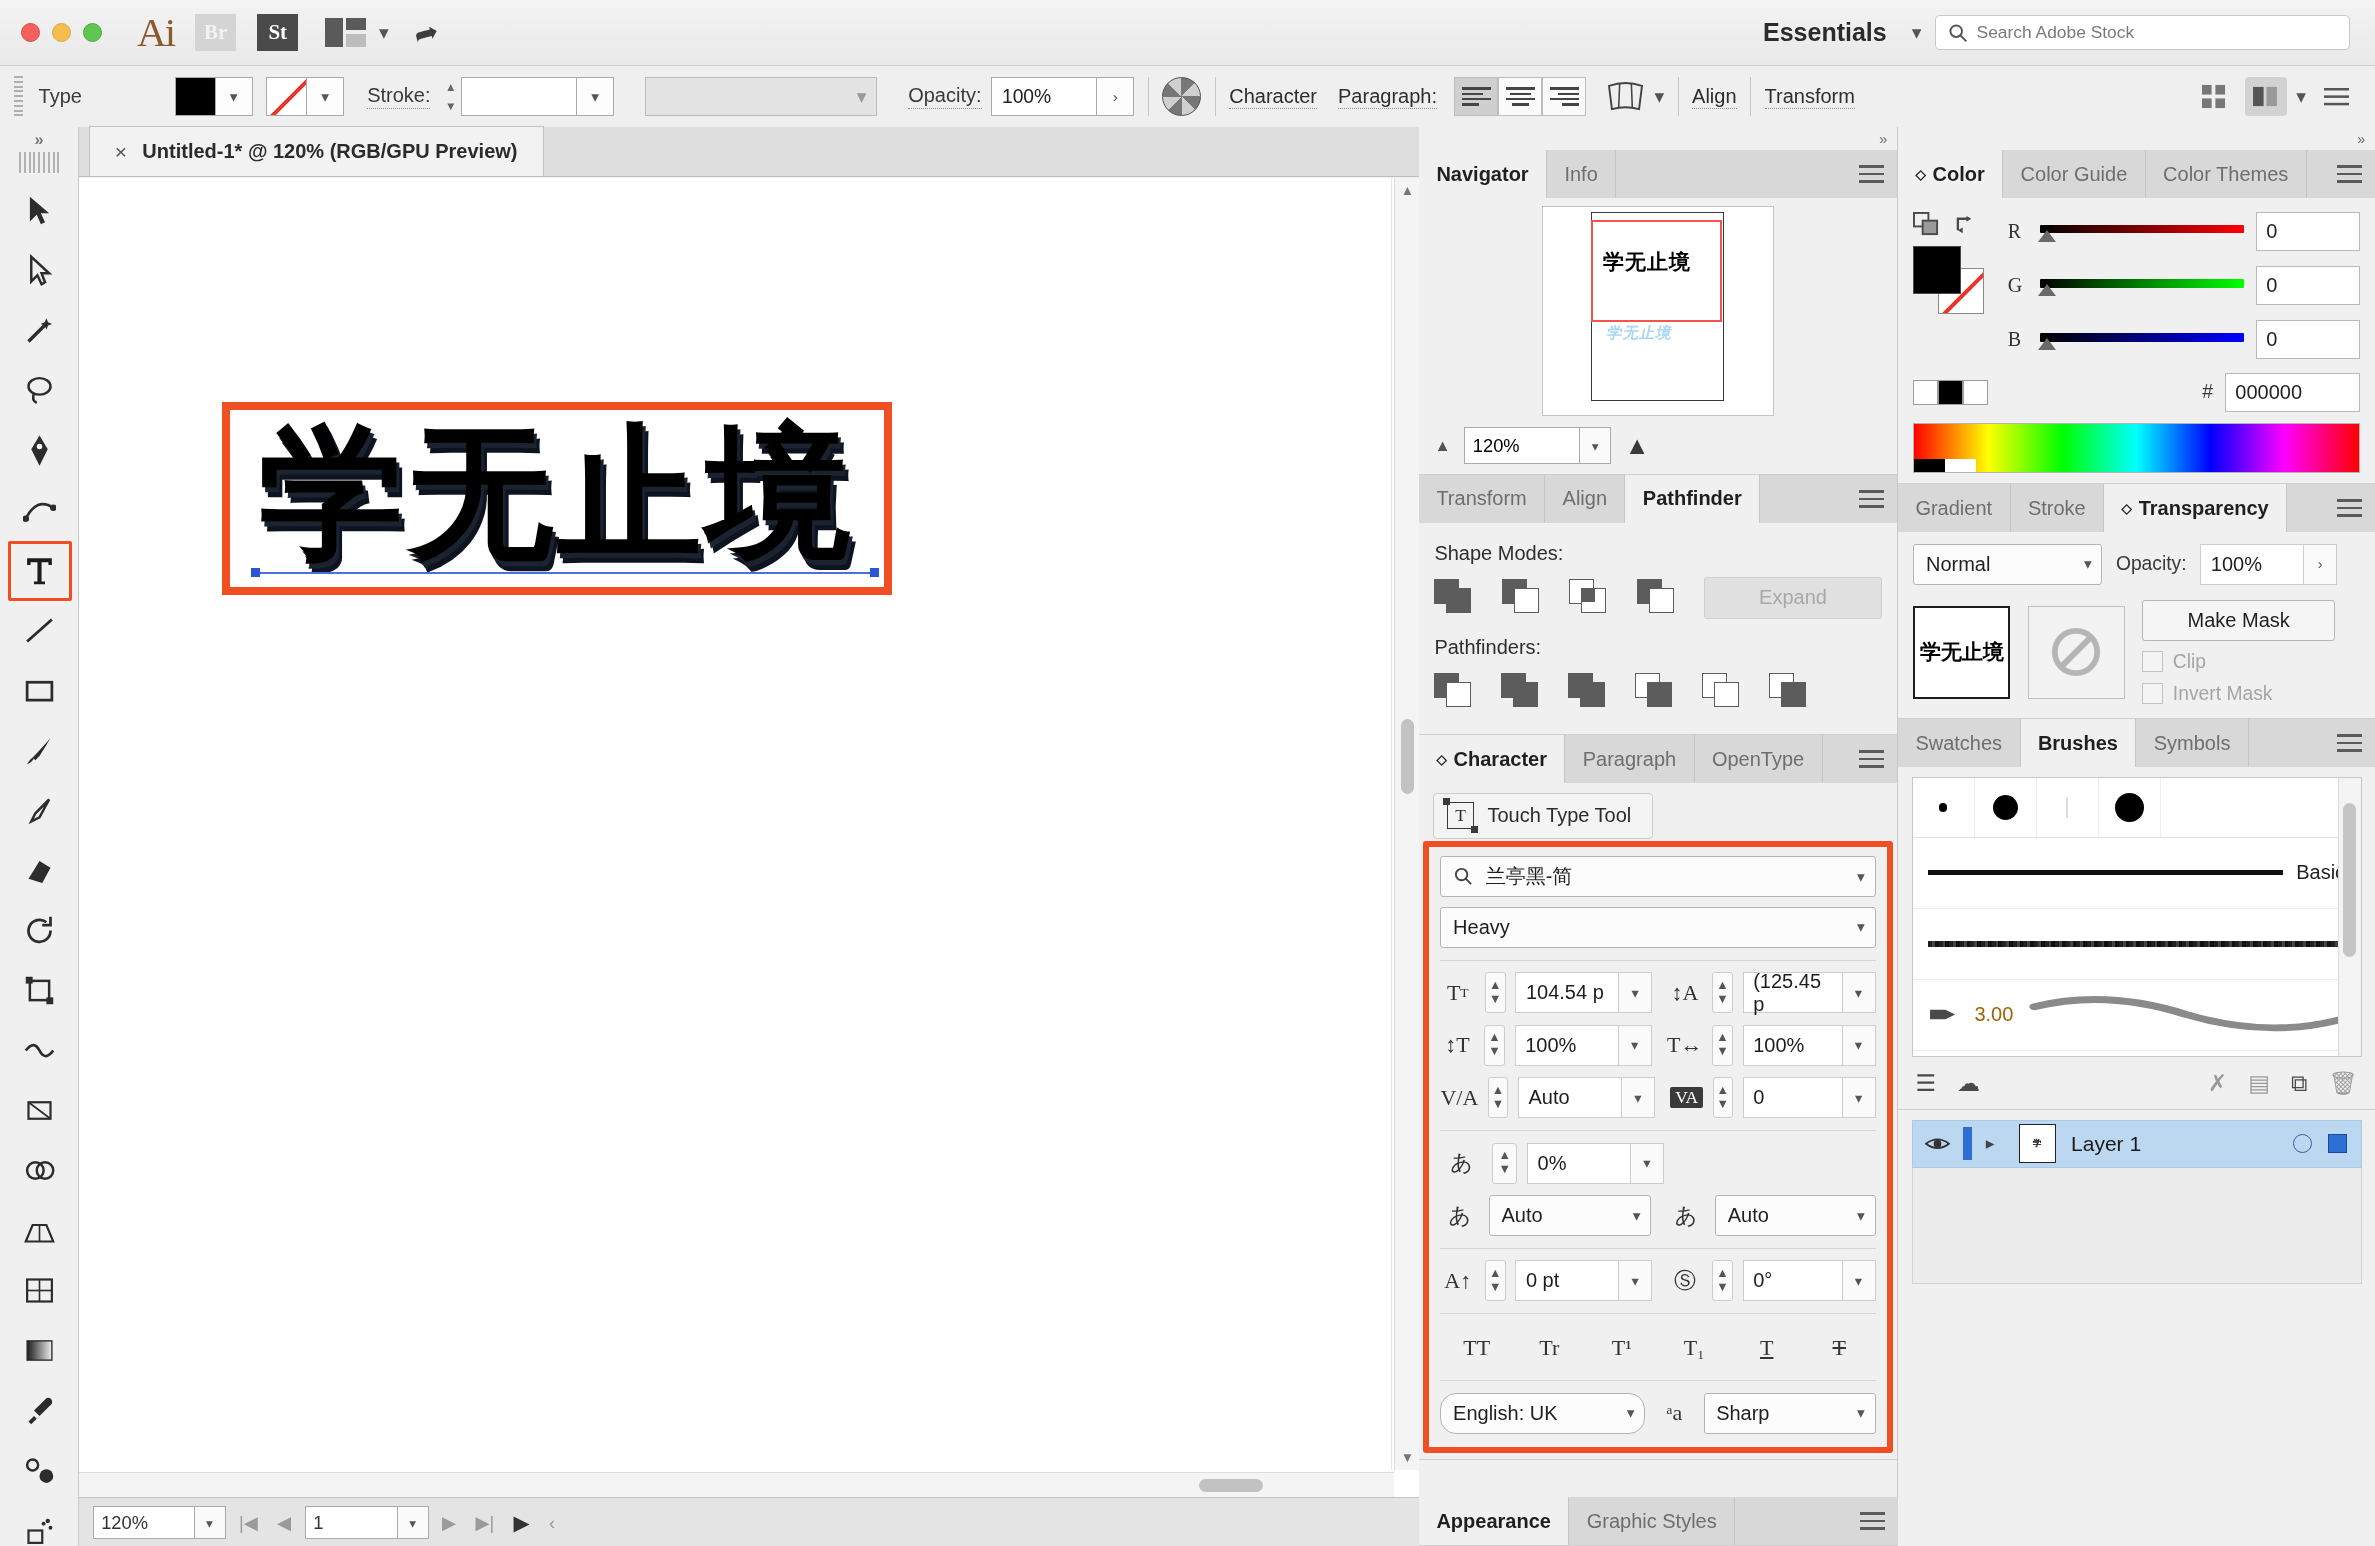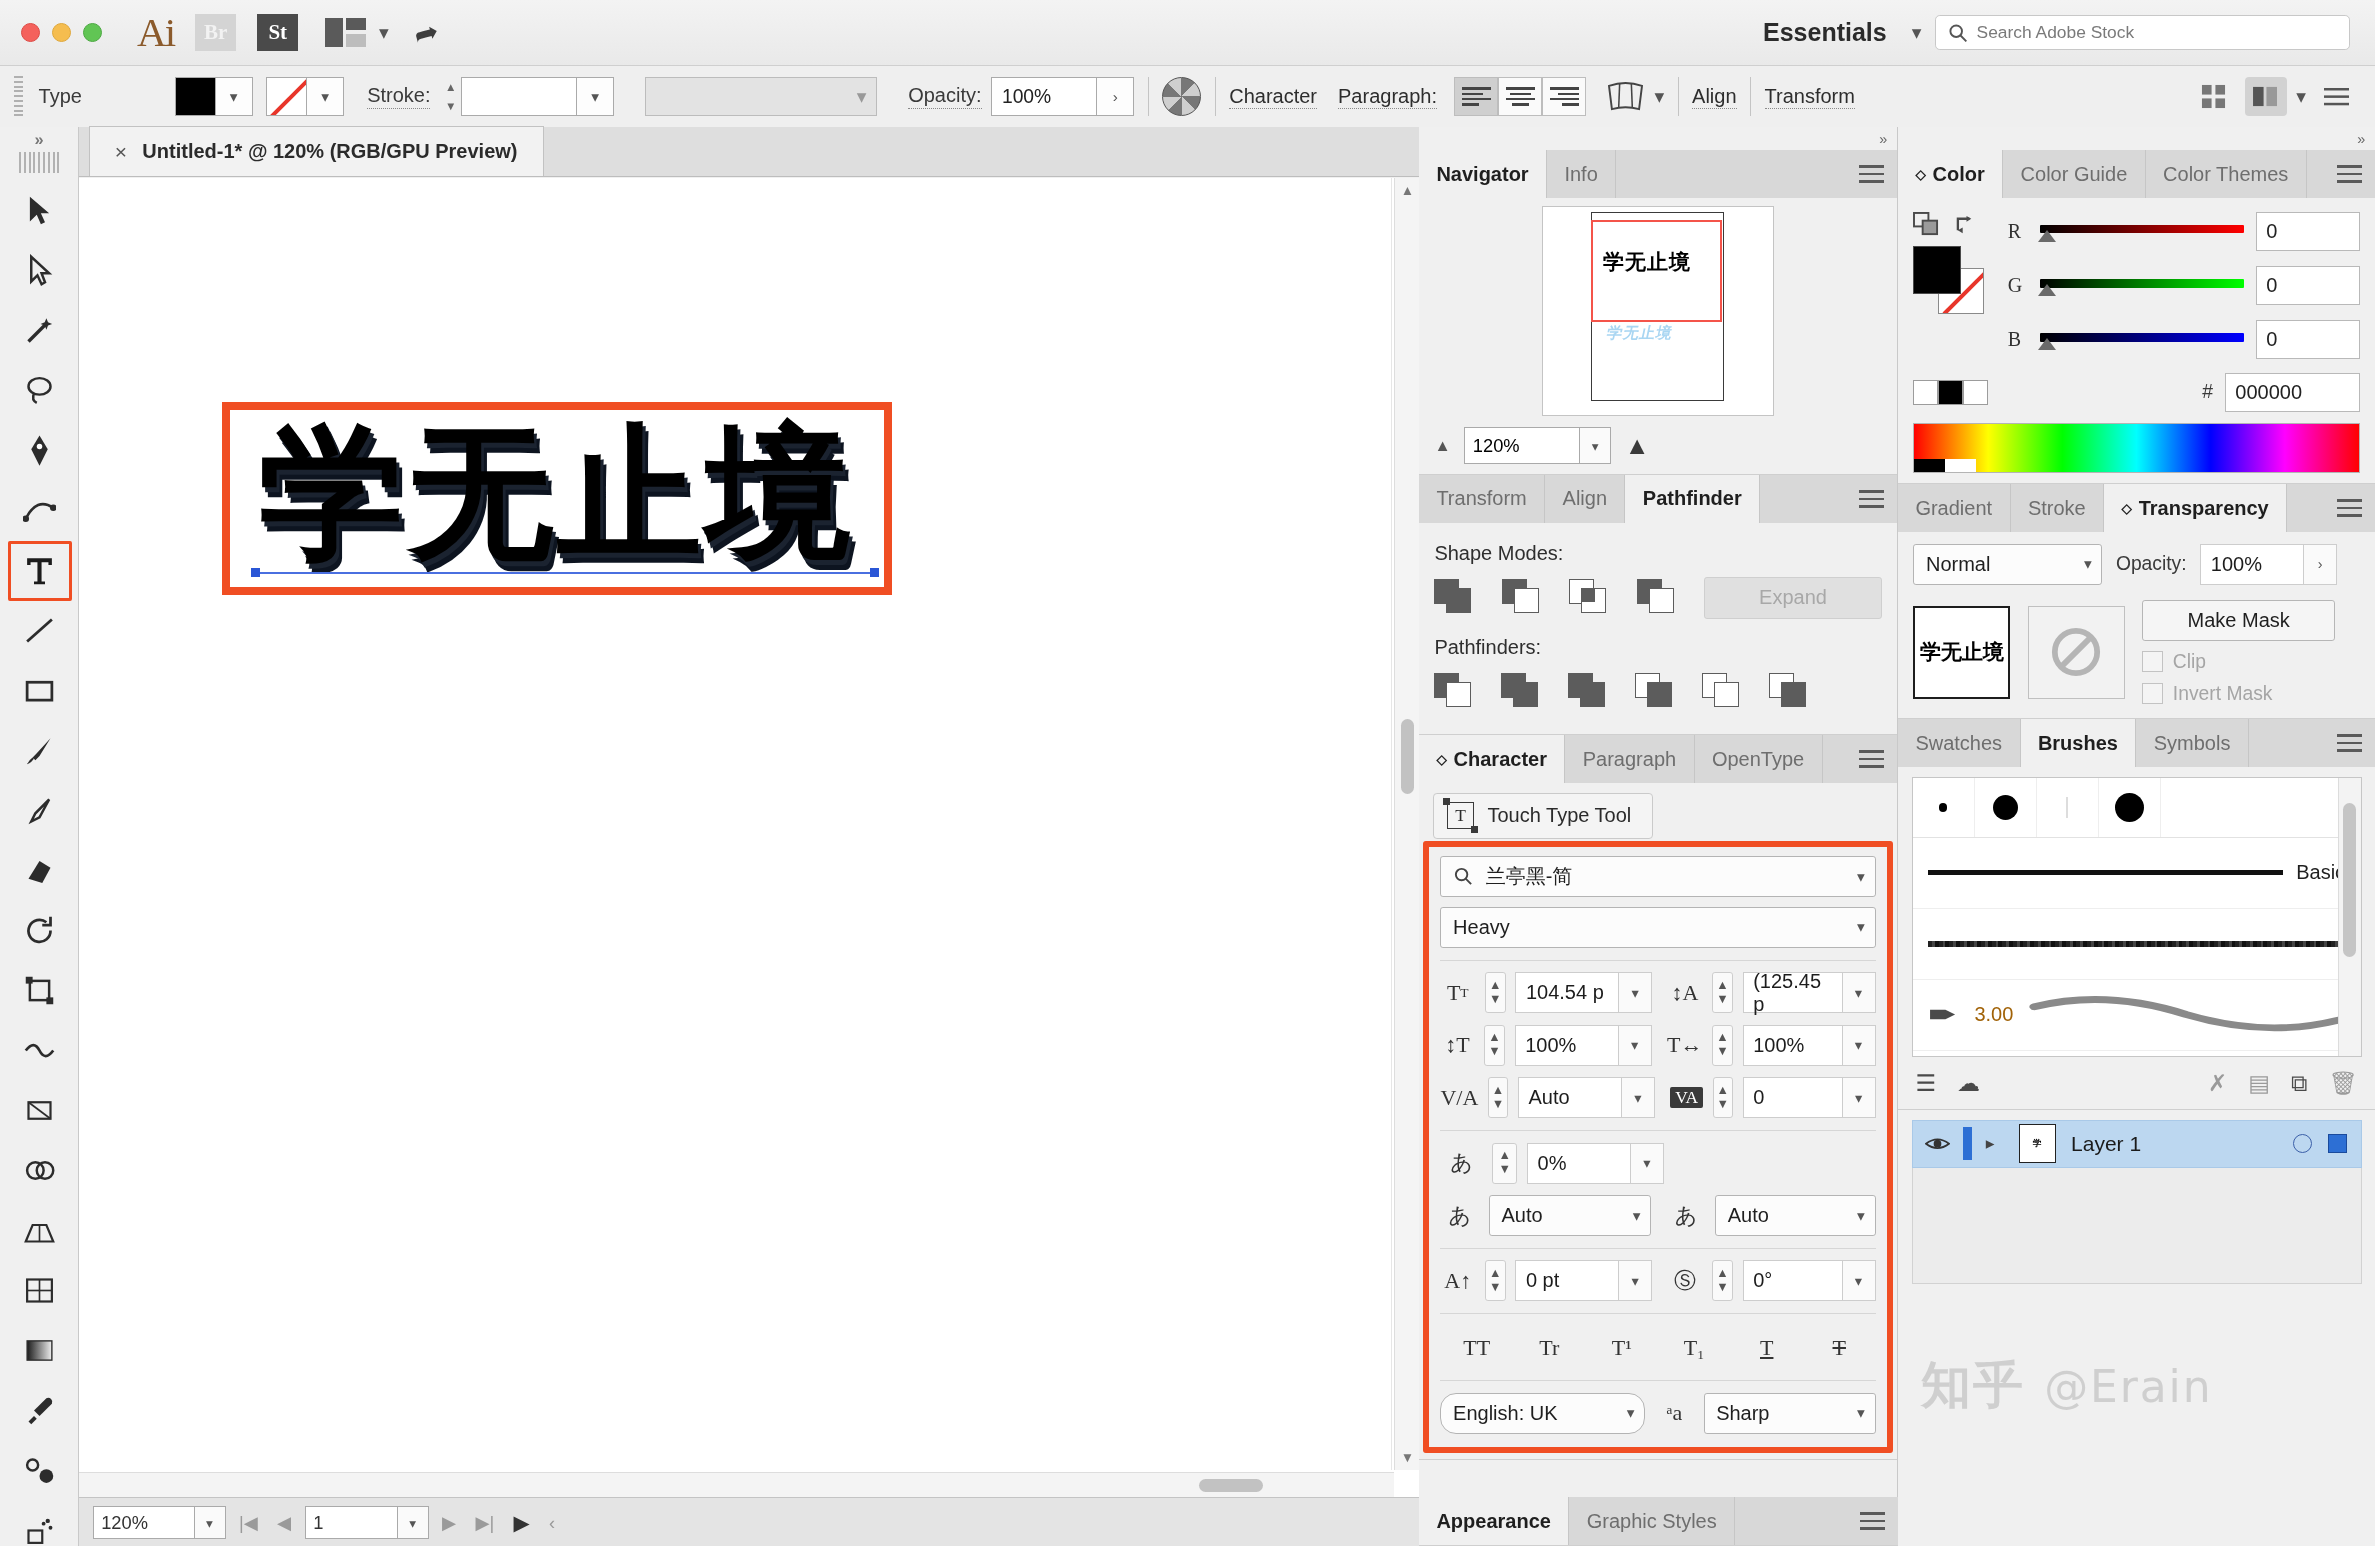--- a/index.html
+++ b/index.html
@@ -1196,19 +1196,15 @@
         <span class="lr-arrow">▸</span>
         <span class="lr-thumb">学</span>
         <span class="lr-name">Layer 1</span>
         <span class="lr-circle"></span>
         <span class="lr-sq"></span>
       </div>
       <div class="layers-empty"></div>
     </div>
   </div>
 
-  <div class="watermark">
-    <span>知乎</span>
-    <span class="at">@Erain</span>
-  </div>
 
 </div>
 
 
 </body></html>

